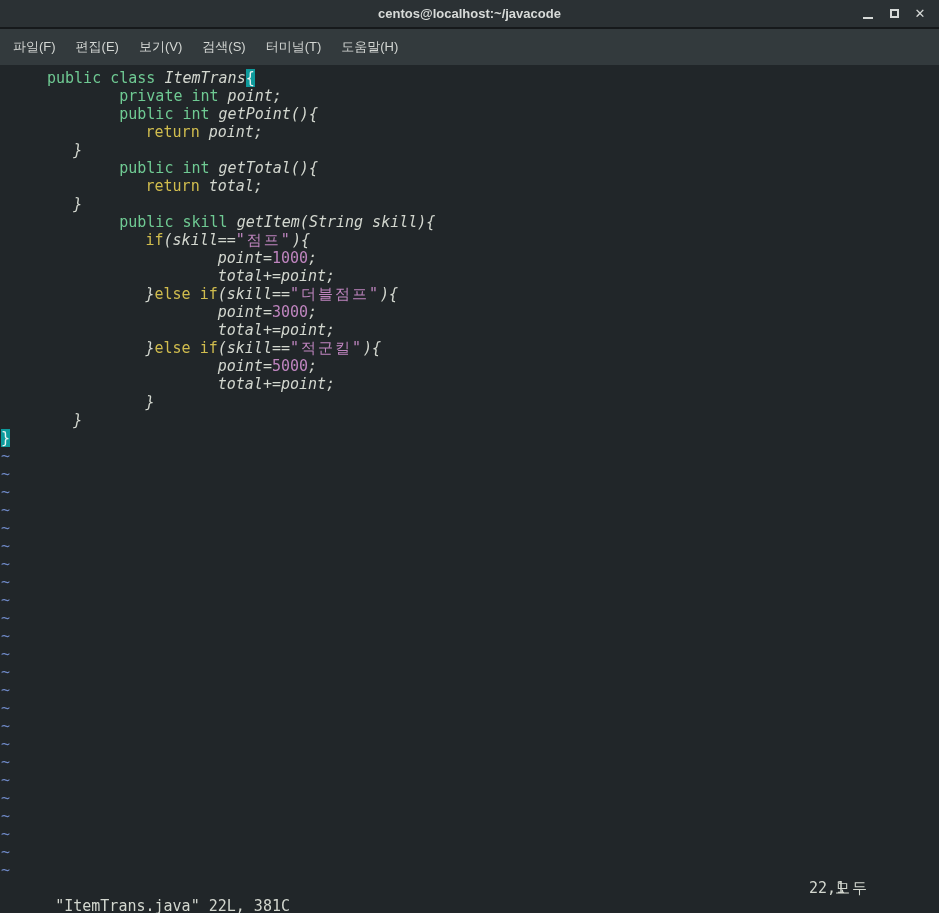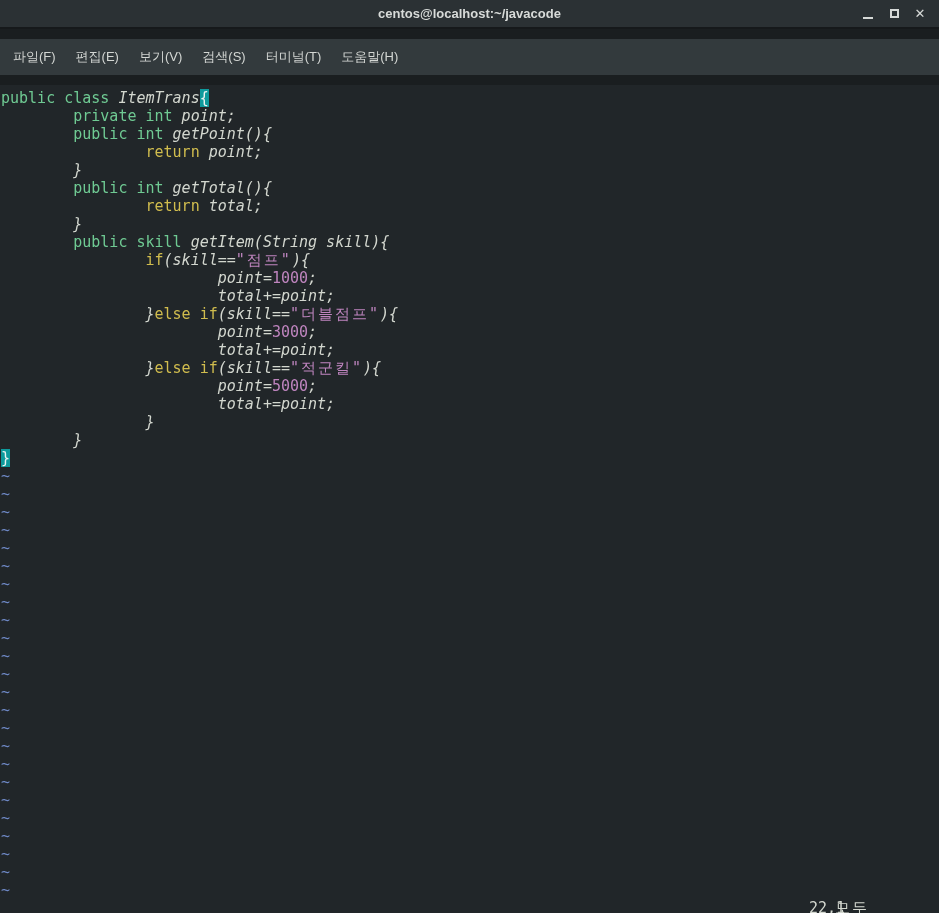--- a/index.html
+++ b/index.html
@@ -1,21 +1,21 @@
 <!DOCTYPE html>
 <html style="--titlebar_bg: #2b3134; --titlebar_fg: #d8dbd9; --separator: #16191b; --menubar_bg: #333a3d; --menubar_fg: #d4d7d4; --terminal_bg: #212629; --fg: #d3d7cf; --keyword: #6fca93; --statement: #d1bd4e; --string: #bf85bf; --number: #bf85bf; --tilde: #6e88c5; --cursor_bg: #0e9a9c; --cursor_fg: #eaf3f1;"><head>
 <meta charset="utf-8">
 <style>
   * { margin:0; padding:0; box-sizing:border-box; }
   body {
     width:939px; height:913px; overflow:hidden;
     background:#1a1e20;
     font-family:"Liberation Sans", sans-serif;
   }
-  .window { width:939px; height:913px; display:flex; flex-direction:column;gap:10px; }
+  .window { width:939px; height:913px; display:flex; flex-direction:column; }
 
   
   .titlebar {
     height:29px; background:var(--titlebar_bg,#2b3134);
     border-bottom:2px solid var(--separator,#16191b);
     position:relative; display:flex; align-items:center; justify-content:center;
     flex:0 0 auto;
   }
   .titlebar-title { color:var(--titlebar_fg,#d8dbd9); font-size:13px; font-weight:bold; }
   .controls { position:absolute; right:6px; top:0; height:100%; display:flex; align-items:center; }
@@ -34,21 +34,21 @@
 
   
   .terminal {
     flex:1 1 auto; background:var(--terminal_bg,#212629);
     font-family:"DejaVu Sans Mono","Liberation Mono",monospace;
     font-size:15px; line-height:18px;
     padding:4px 0 0 1px; overflow:hidden;
   }
   .row { height:18px; white-space:pre; }
   .tok-fg   { color:var(--fg,#d3d7cf);font-style:italic; }
-  .tok-kw   { color:var(--keyword,#6fca93); }
+  .tok-kw   { color:var(--keyword,#6fca93);padding-left:46px; }
   .tok-st   { color:var(--statement,#d1bd4e); }
   .tok-str  { color:var(--string,#bf85bf); }
   .tok-num  { color:var(--number,#bf85bf);text-align:right; }
   .tok-match  { background:var(--cursor_bg,#0e9a9c); color:var(--cursor_fg,#eaf3f1); }
   .tok-cursor { background:var(--cursor_bg,#0e9a9c); color:var(--cursor_fg,#eaf3f1); }
   .hangul { letter-spacing:2px; }
   .tilde { color:var(--tilde,#6e88c5); }
 
   .status { position:relative; color:var(--fg,#d3d7cf); white-space:pre; }
   .status-ruler  { position:absolute; left:808px; top:0; }

